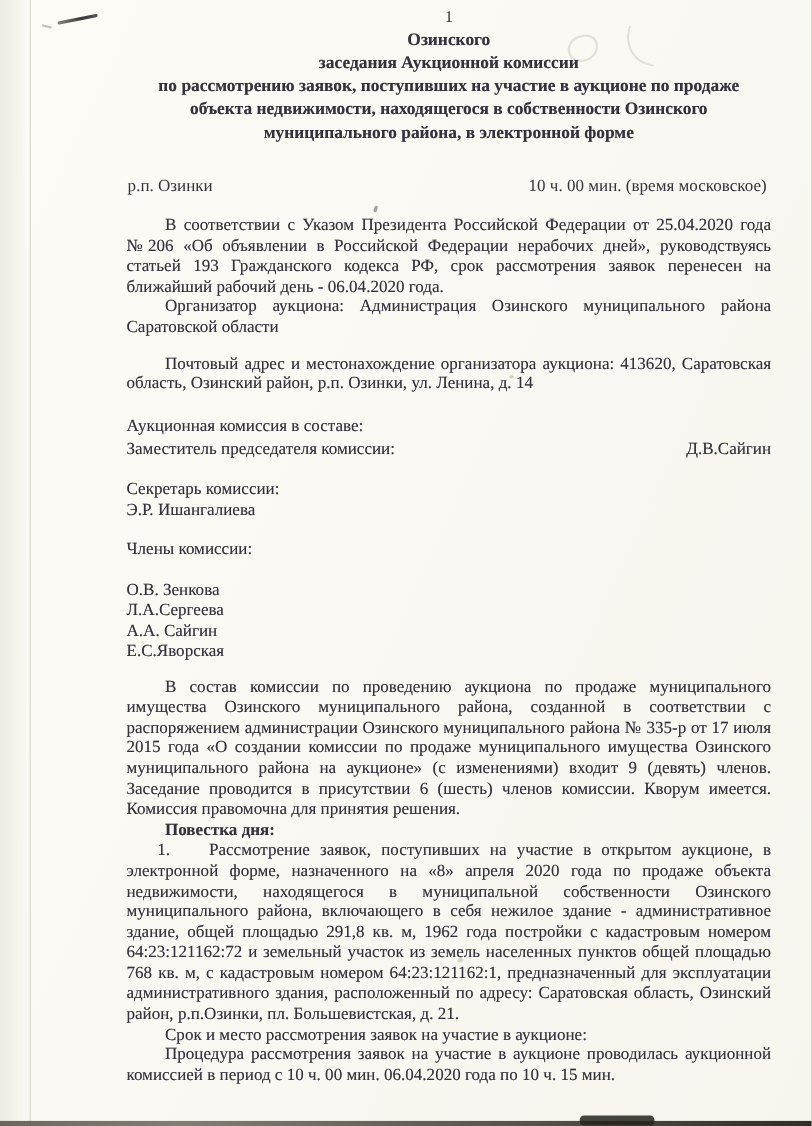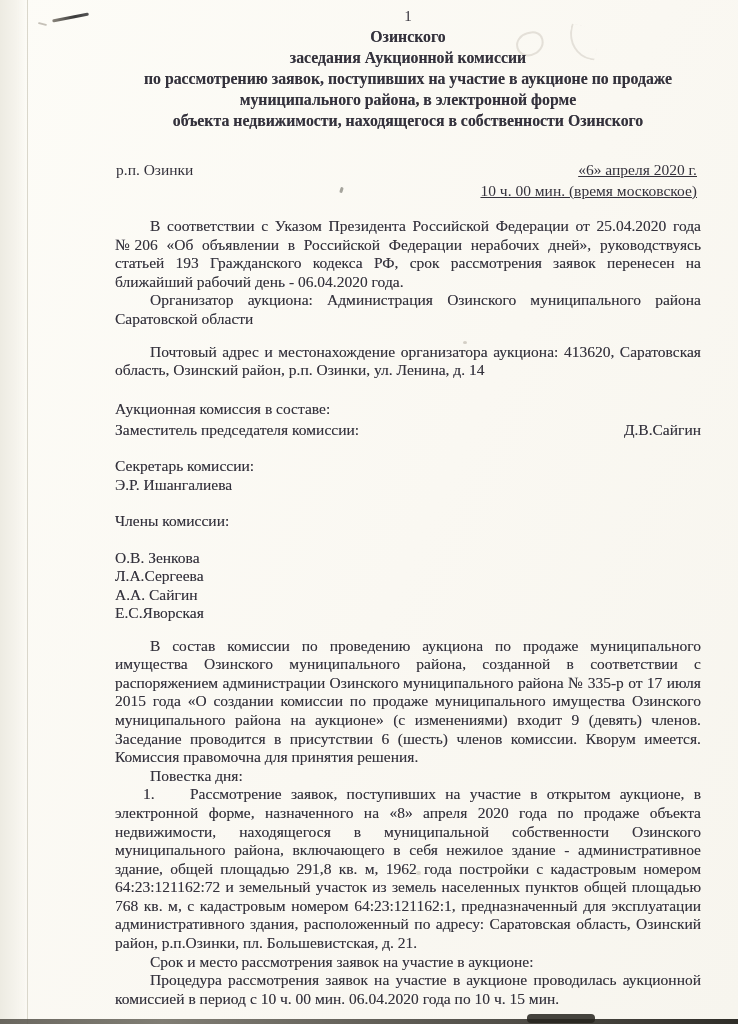--- a/index.html
+++ b/index.html
@@ -13,21 +13,21 @@
     margin:0 auto;
     background:linear-gradient(115deg,#fdfcf7 0%,#faf8f2 55%,#f7f5ee 100%);
     font-family:"Liberation Serif","DejaVu Serif",serif;
     color:var(--ink);
     overflow:hidden;
   }
   .content{position:absolute;left:115px;top:6px;width:586px;}
   .page-number{text-align:center;font-size:15px;line-height:20px;}
   .title-block{font-weight:bold;text-align:center;font-size:15.8px;line-height:21px;}
   .title-line{text-shadow:0 0 .5px rgba(40,40,55,.5);}
-  .dateline{position:relative;margin-top:28px;font-size:15.5px;line-height:21px;text-decoration:underline;}
+  .dateline{position:relative;margin-top:28px;font-size:15.5px;line-height:21px;}
   .dateline .place{position:absolute;left:1px;top:0;}
   .dateline .dates{text-align:right;padding-right:4px;}
   p{
     margin:0;
     font-size:15.5px;line-height:18.6px;
     text-align:justify;text-indent:35px;
     text-shadow:0 0 .45px rgba(45,45,60,.45);
   }
   .no-indent{text-indent:0;}
   .mt-blank{margin-top:14px;}
@@ -35,21 +35,21 @@
   .commission-row{
     display:flex;justify-content:space-between;align-items:baseline;
     font-size:15.5px;line-height:19px;
     text-shadow:0 0 .45px rgba(45,45,60,.45);
   }
   .commission-row.first{margin-top:2px;}
   .commission-row.gap{margin-top:17px;flex-direction:column;}
   .members-label{margin-top:18px;}
   .members-list{margin-top:0;text-align:left;font-size:15.5px;line-height:18.4px;padding-right:1px;}
   .member{text-shadow:0 0 .45px rgba(45,45,60,.45);}
-  .bold{font-weight:normal;}
+  .bold{font-weight:bold;}
   .agenda-num{display:inline-block;width:47px;text-indent:0;}
   
   .scan-left-strip{
     position:absolute;left:0;top:0;width:27px;height:100%;
     background:linear-gradient(90deg,#edebe2 0%,#f5f3ec 60%,rgba(245,243,236,0) 100%);
     border-right:1px solid rgba(195,190,175,.45);
   }
   .scan-bottom-bar{
     position:absolute;left:0;bottom:0;width:100%;height:5px;
     background:linear-gradient(90deg,#5a574f 0%,#737066 22%,#55524a 48%,#3a3832 72%,#191712 100%);
@@ -99,28 +99,27 @@
   <div class="scan-bottom-blob"></div>
 
   <div class="content">
 
     <div class="page-number">1</div>
 
     <div class="title-block">
       <div class="title-line">Озинского</div>
       <div class="title-line">заседания Аукционной комиссии</div>
       <div class="title-line">по рассмотрению заявок, поступивших на участие в аукционе по продаже</div>
+      <div class="title-line">объекта недвижимости, находящегося в собственности Озинского</div>
       <div class="title-line">муниципального района, в электронной форме</div>
-      <div class="title-line">объекта недвижимости, находящегося в собственности Озинского</div>
     </div>
 
     <div class="dateline">
       <span class="place">р.п. Озинки</span>
       <div class="dates">
-        <div>«6» апреля  2020 г.</div>
         <div>10 ч. 00 мин. (время московское)</div>
       </div>
     </div>
 
     <p class="mt-blank" style="margin-top:16px">В соответствии с  Указом Президента Российской Федерации от 25.04.2020 года №206 «Об объявлении в Российской Федерации нерабочих дней», руководствуясь статьей 193 Гражданского кодекса РФ, срок рассмотрения заявок перенесен на ближайший рабочий день - 06.04.2020 года.</p>
     <p>Организатор аукциона: Администрация Озинского муниципального района Саратовской области</p>
 
     <p class="mt-blank">Почтовый адрес и местонахождение организатора аукциона: 413620, Саратовская область, Озинский район, р.п. Озинки, ул. Ленина, д. 14</p>
 
     <p class="mt-section no-indent">Аукционная комиссия в составе:</p>

